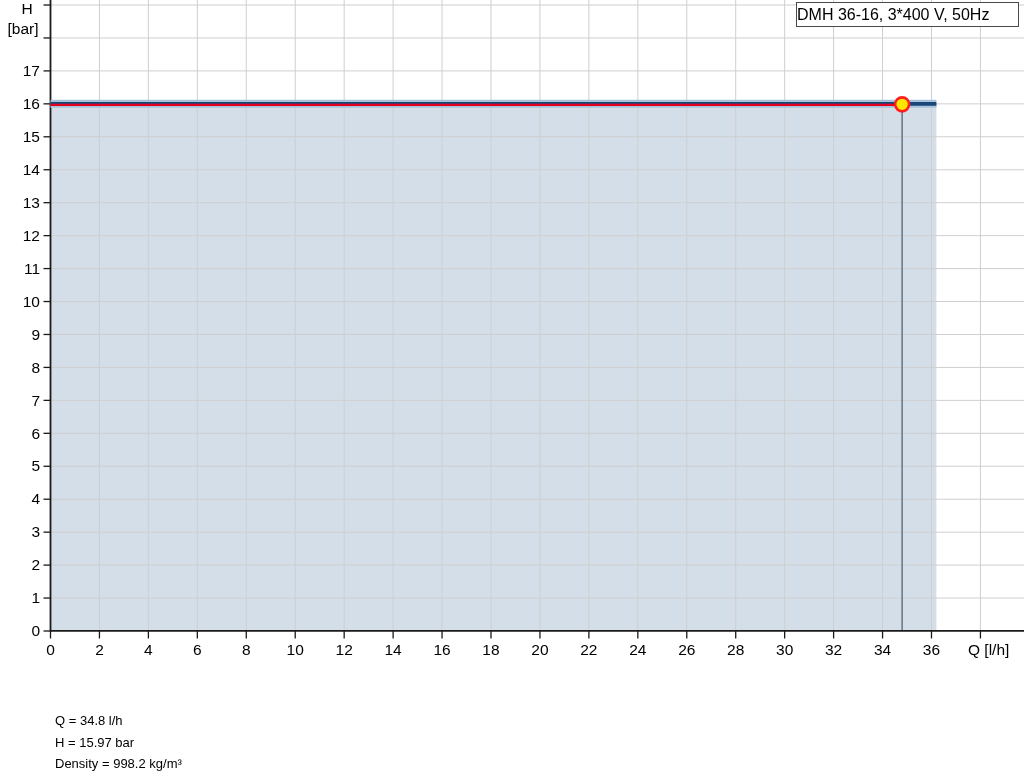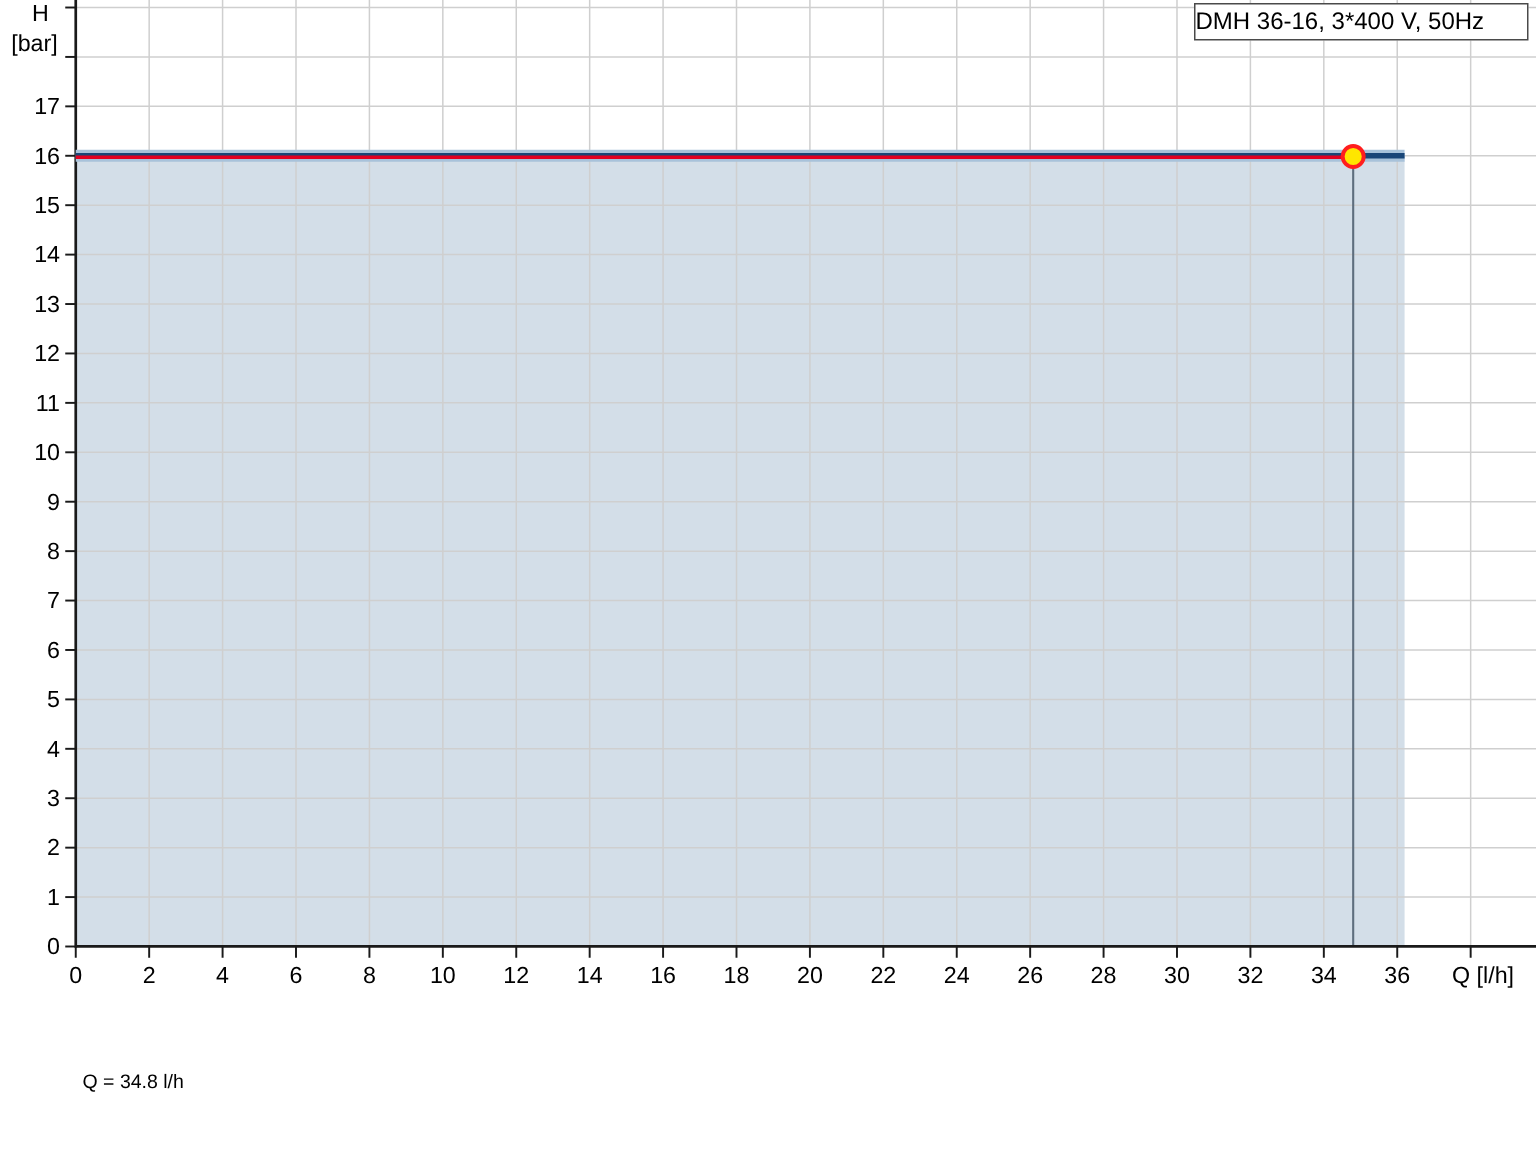--- a/index.html
+++ b/index.html
@@ -152,13 +152,15 @@
       <circle cx="902.1256" cy="104.33640999999989" r="7" fill="#ffe600" stroke="#ff1e1e" stroke-width="2.6"></circle>
     </svg>
 </div>
 
 <div class="legend-box">
   <span>DMH 36-16, 3*400 V, 50Hz</span>
 </div>
 
 <div class="footer-block">
   <div>Q = 34.8 l/h</div>
+  <div>H = 15.97 bar</div>
+  <div>Density = 998.2 kg/m³</div>
 </div>
 
 </body></html>

